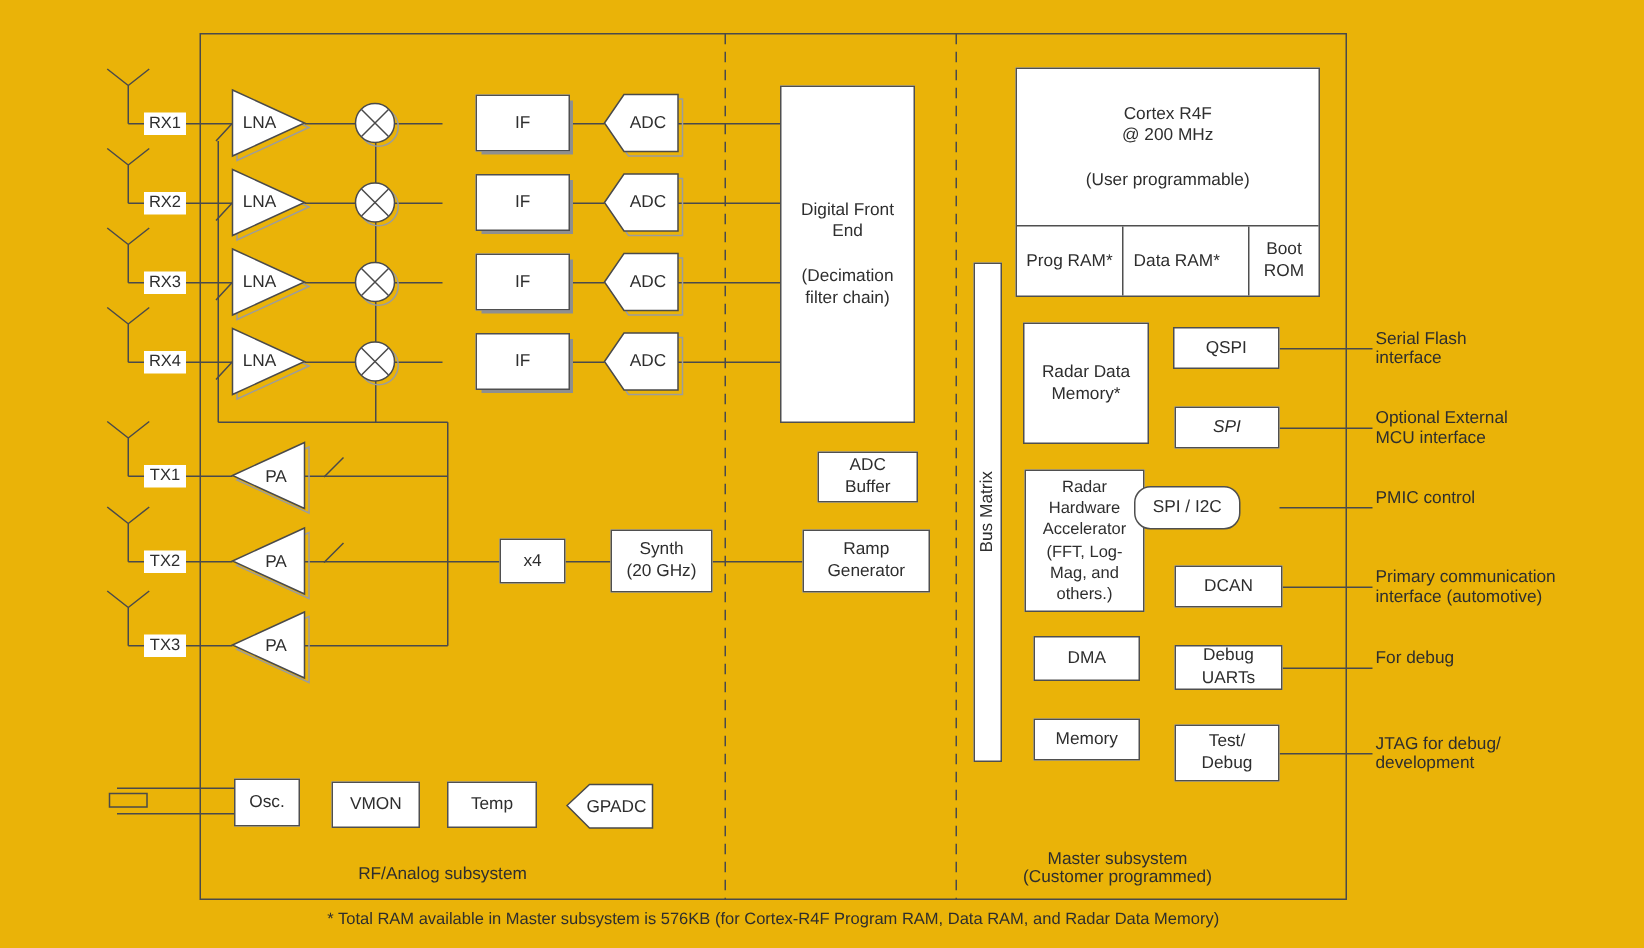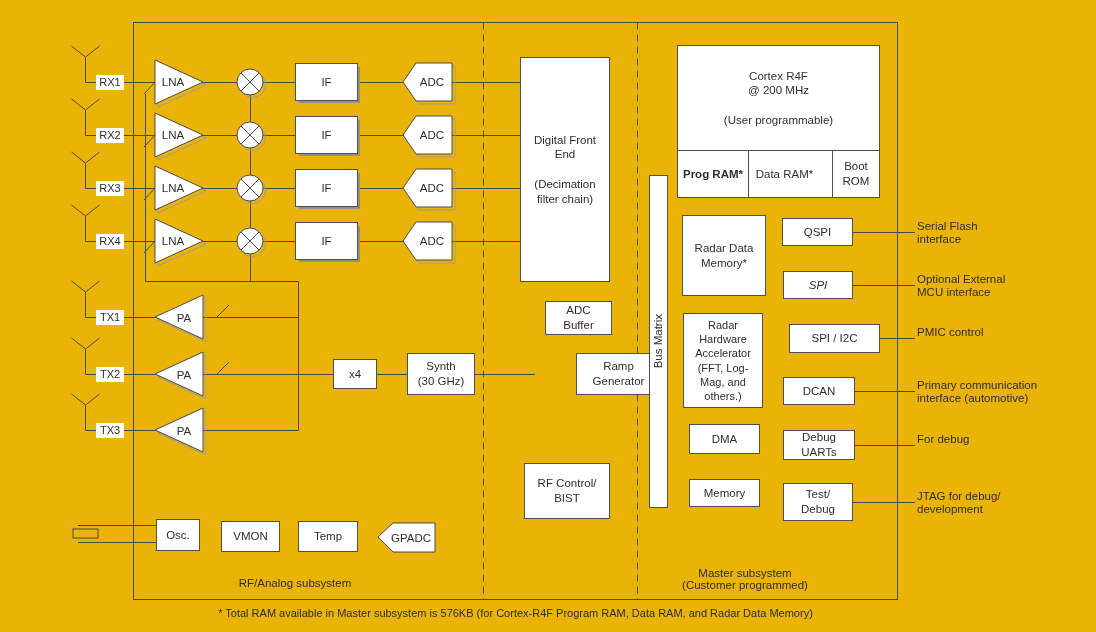--- a/index.html
+++ b/index.html
@@ -2,21 +2,21 @@
 <html><head>
 <meta charset="utf-8">
 <style>
   html,body { margin:0; padding:0; background:#ffffff; }
   body { font-family:"Liberation Sans", sans-serif; color:#2e2e2e; }
   .canvas { position:relative; width:1096px; height:632px; background:#eab308; overflow:hidden; }
   svg.wires { position:absolute; left:0; top:0; z-index:1; }
   .box { position:absolute; z-index:2; background:#fff; border:1px solid #4f4f4f;
          display:flex; align-items:center; justify-content:center; text-align:center;
          font-size:11.5px; line-height:1.28; white-space:pre-line; box-sizing:border-box; }
-  .shadowed { box-shadow:3px 3px 0 -1px #8f8f8f; }
+  .shadowed { box-shadow:3px 3px 0 -1px #8f8f8f;margin-left:22px; }
   .plain { position:absolute; z-index:3; background:transparent; border:none;
            display:flex; align-items:center; justify-content:center; text-align:center;
            font-size:11.5px; line-height:1.25; white-space:pre-line; box-sizing:border-box; }
   .port { position:absolute; z-index:3; background:#fff; font-size:11px; text-align:center;
           line-height:15px; box-sizing:border-box; }
   .annot { position:absolute; z-index:2; left:917px; width:180px; font-size:11.5px;
            line-height:13px; white-space:pre-line; text-align:left; }
   .seclabel { position:absolute; z-index:2; font-size:11.5px; text-align:center; white-space:pre-line; }
   .footnote { position:absolute; z-index:2; left:133px; top:607px; width:765px;
               font-size:11px; text-align:center; }
@@ -152,70 +152,68 @@
   <div class="box shadowed" style="left:295px;top:169px;width:63px;height:38px;">IF</div>
   <div class="box shadowed" style="left:295px;top:222px;width:63px;height:38px;">IF</div>
 
   <div class="plain" style="left:412px;top:73px;width:40px;height:18px;">ADC</div>
   <div class="plain" style="left:412px;top:126px;width:40px;height:18px;">ADC</div>
   <div class="plain" style="left:412px;top:179px;width:40px;height:18px;">ADC</div>
   <div class="plain" style="left:412px;top:232px;width:40px;height:18px;">ADC</div>
 
   <div class="box" style="left:333px;top:359px;width:44px;height:30px;">x4</div>
   <div class="box" style="left:407px;top:353px;width:68px;height:42px;">Synth
-(30 GHz)</div>
+(20 GHz)</div>
 
   <div class="box" style="left:520px;top:57px;width:90px;height:225px;">Digital Front
 End
 
 (Decimation
 filter chain)</div>
   <div class="box" style="left:545px;top:301px;width:67px;height:34px;">ADC
 Buffer</div>
-  <div class="box" style="left:535px;top:353px;width:85px;height:42px;margin-left:41px;">Ramp
+  <div class="box" style="left:535px;top:353px;width:85px;height:42px;">Ramp
 Generator</div>
-  <div class="box" style="left:524px;top:463px;width:86px;height:56px;">RF Control/
-BIST</div>
 
   <div class="box" style="left:156px;top:519px;width:44px;height:32px;">Osc.</div>
   <div class="box" style="left:221px;top:521px;width:59px;height:31px;">VMON</div>
   <div class="box" style="left:298px;top:521px;width:60px;height:31px;">Temp</div>
   <div class="plain" style="left:387px;top:529px;width:48px;height:18px;">GPADC</div>
 
   <div class="box" style="left:649px;top:175px;width:19px;height:333px;">
     <span class="vtext">Bus Matrix</span>
   </div>
 
   <div class="box cortex" style="left:677px;top:45px;width:203px;height:153px;">
     <div class="cortex-top">Cortex R4F
 @ 200 MHz
 
 (User programmable)</div>
     <div class="cortex-row">
-      <div class="cell" style="flex:76;font-weight:bold;">Prog RAM*</div>
+      <div class="cell" style="flex:76;">Prog RAM*</div>
       <div class="cell" style="flex:77;">Data RAM*</div>
       <div class="cell" style="flex:50;margin-left:12px;">Boot
 ROM</div>
     </div>
   </div>
 
   <div class="box" style="left:682px;top:215px;width:84px;height:81px;">Radar Data
 Memory*</div>
   <div class="box accel" style="left:683px;top:313px;width:80px;height:95px;">Radar
 Hardware
 Accelerator
 (FFT, Log-
 Mag, and
 others.)</div>
   <div class="box" style="left:689px;top:424px;width:71px;height:30px;">DMA</div>
   <div class="box" style="left:689px;top:479px;width:71px;height:28px;">Memory</div>
 
   <div class="box" style="left:782px;top:218px;width:71px;height:28px;">QSPI</div>
   <div class="box" style="left:783px;top:271px;width:70px;height:28px;font-style:italic;">SPI</div>
-  <div class="box" style="left:789px;top:324px;width:91px;height:29px;">SPI / I2C</div>
+  <div class="box" style="left:756px;top:324px;width:71px;height:29px;border-radius:11px;">SPI / I2C</div>
   <div class="box" style="left:783px;top:377px;width:72px;height:28px;">DCAN</div>
   <div class="box" style="left:783px;top:430px;width:72px;height:30px;">Debug
 UARTs</div>
   <div class="box" style="left:783px;top:483px;width:70px;height:38px;">Test/
 Debug</div>
 
   <div class="annot" style="top:273px;">Optional External
 MCU interface</div>
   <div class="annot" style="top:220px;">Serial Flash
 interface</div>

